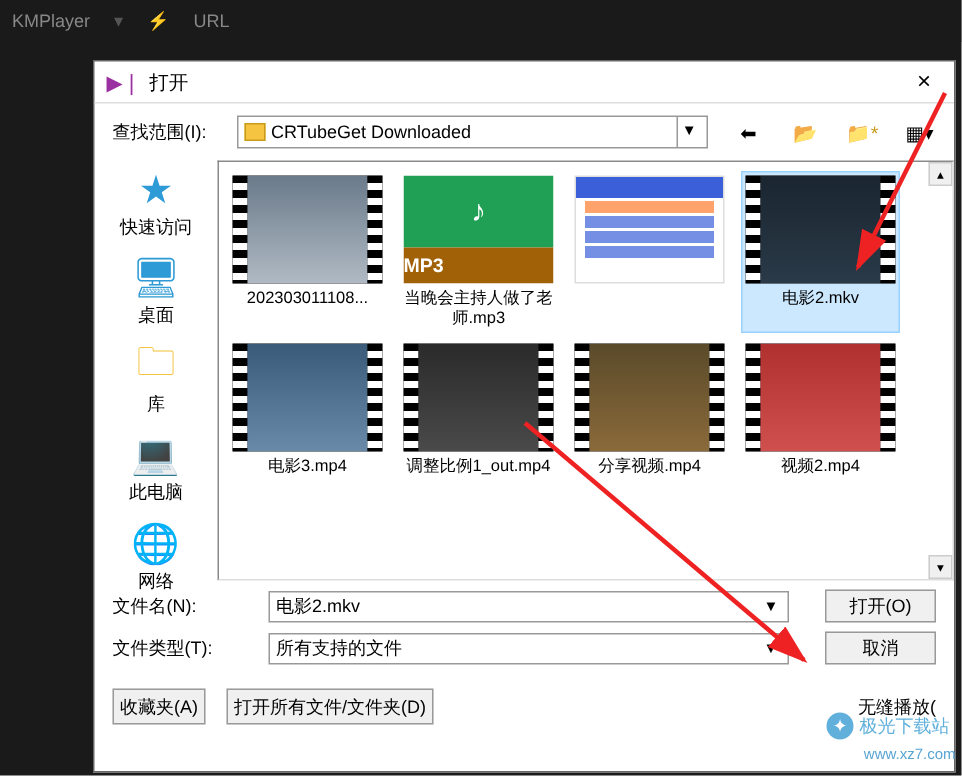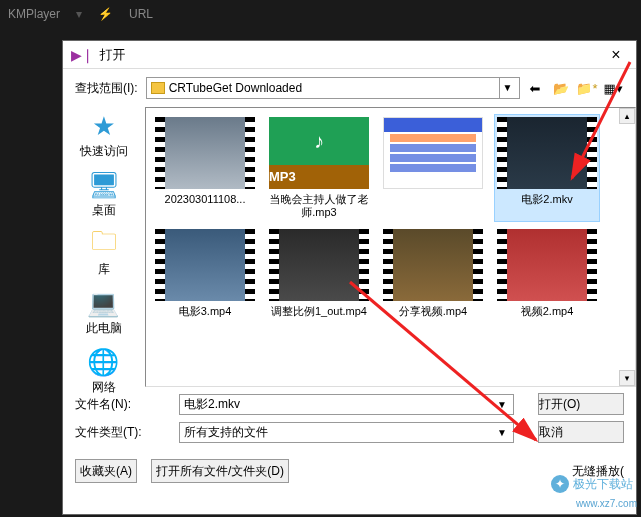--- a/index.html
+++ b/index.html
@@ -4,21 +4,21 @@
 <style>
 *{box-sizing:border-box;margin:0;padding:0;font-family:"Microsoft YaHei",SimSun,sans-serif;font-size:12px}
 body{width:641px;height:517px;background:#1a1a1a;position:relative;overflow:hidden}
 .topbar{height:28px;background:#1a1a1a;display:flex;align-items:center;padding:0 8px;color:#888}
 .topbar span{margin-right:16px}
 .dialog{position:absolute;left:62px;top:40px;width:575px;height:475px;background:#fff;border:1px solid #666}
 .titlebar{height:28px;display:flex;align-items:center;padding:0 8px;border-bottom:1px solid #ddd}
 .titlebar .ticon{color:#9b30a0;margin-right:6px;font-size:14px}
 .titlebar .txt{flex:1;font-size:13px}
 .titlebar .close{width:24px;text-align:center;font-size:16px;cursor:pointer}
-.look{display:flex;align-items:center;padding:8px 12px;gap:4px}
+.look{display:flex;align-items:center;padding:8px 12px;gap:16px}
 .look .lbl{margin-right:4px}
 .look .combo{flex:1;height:22px;border:1px solid #999;background:#fff;display:flex;align-items:center;padding:0 4px}
 .look .combo .fld{width:14px;height:12px;background:#f5c542;border:1px solid #c89b1a;margin-right:4px}
 .look .combo .txt{flex:1}
 .look .combo .dd{width:16px;height:20px;border-left:1px solid #999;text-align:center;font-size:10px;line-height:20px}
 .look .tbtn{width:22px;height:20px;display:flex;align-items:center;justify-content:center;font-size:13px}
 .main{display:flex;height:280px}
 .sidebar{width:82px;padding:4px 0;display:flex;flex-direction:column;align-items:center}
 .sbitem{text-align:center;margin-bottom:10px;cursor:pointer}
 .sbitem .ic{width:32px;height:30px;margin:0 auto 2px;display:flex;align-items:center;justify-content:center;font-size:26px}
@@ -39,21 +39,21 @@
 .phone .pr{height:8px;background:#3b5fd9;margin:2px 6px;opacity:.7}
 .phone .pr.o{background:#ff7a2e}
 .fname{font-size:11px;line-height:13px;word-break:break-all;max-height:26px;overflow:hidden}
 .scrollbtn{position:absolute;right:0;width:16px;height:16px;background:#f0f0f0;border:1px solid #ccc;text-align:center;font-size:9px;line-height:14px}
 .fields{padding:6px 12px}
 .frow2{display:flex;align-items:center;margin-bottom:6px;gap:24px}
 .frow2 .lbl{width:80px}
 .frow2 .combo{flex:1;height:21px;border:1px solid #999;display:flex;align-items:center;padding:0 4px;background:#fff}
 .frow2 .combo .txt{flex:1}
 .frow2 .combo .dd{width:14px;text-align:center;font-size:10px}
-.btn{width:86px;height:22px;border:1px solid #999;background:#f0f0f0;line-height:20px;cursor:pointer}
+.btn{width:74px;height:22px;border:1px solid #999;background:#f0f0f0;text-align:center;line-height:20px;cursor:pointer}
 .btnbar{display:flex;gap:14px;padding:4px 12px;align-items:center}
 .btnbar .b2{flex:0 0 auto;height:24px;padding:0 4px;border:1px solid #999;background:#f0f0f0;line-height:22px;cursor:pointer}
 svg.aline{position:absolute;overflow:visible}
 .watermark{position:absolute;right:8px;bottom:24px;color:#4fa8d8;font-size:14px;display:flex;align-items:center;gap:4px;opacity:.9}
 .watermark .wic{width:18px;height:18px;border-radius:50%;background:#4fa8d8;color:#fff;text-align:center;line-height:18px}
 .urlsub{position:absolute;right:4px;bottom:8px;color:#5aa5d2;font-size:10px}
 </style>
 </head>
 <body>
 

